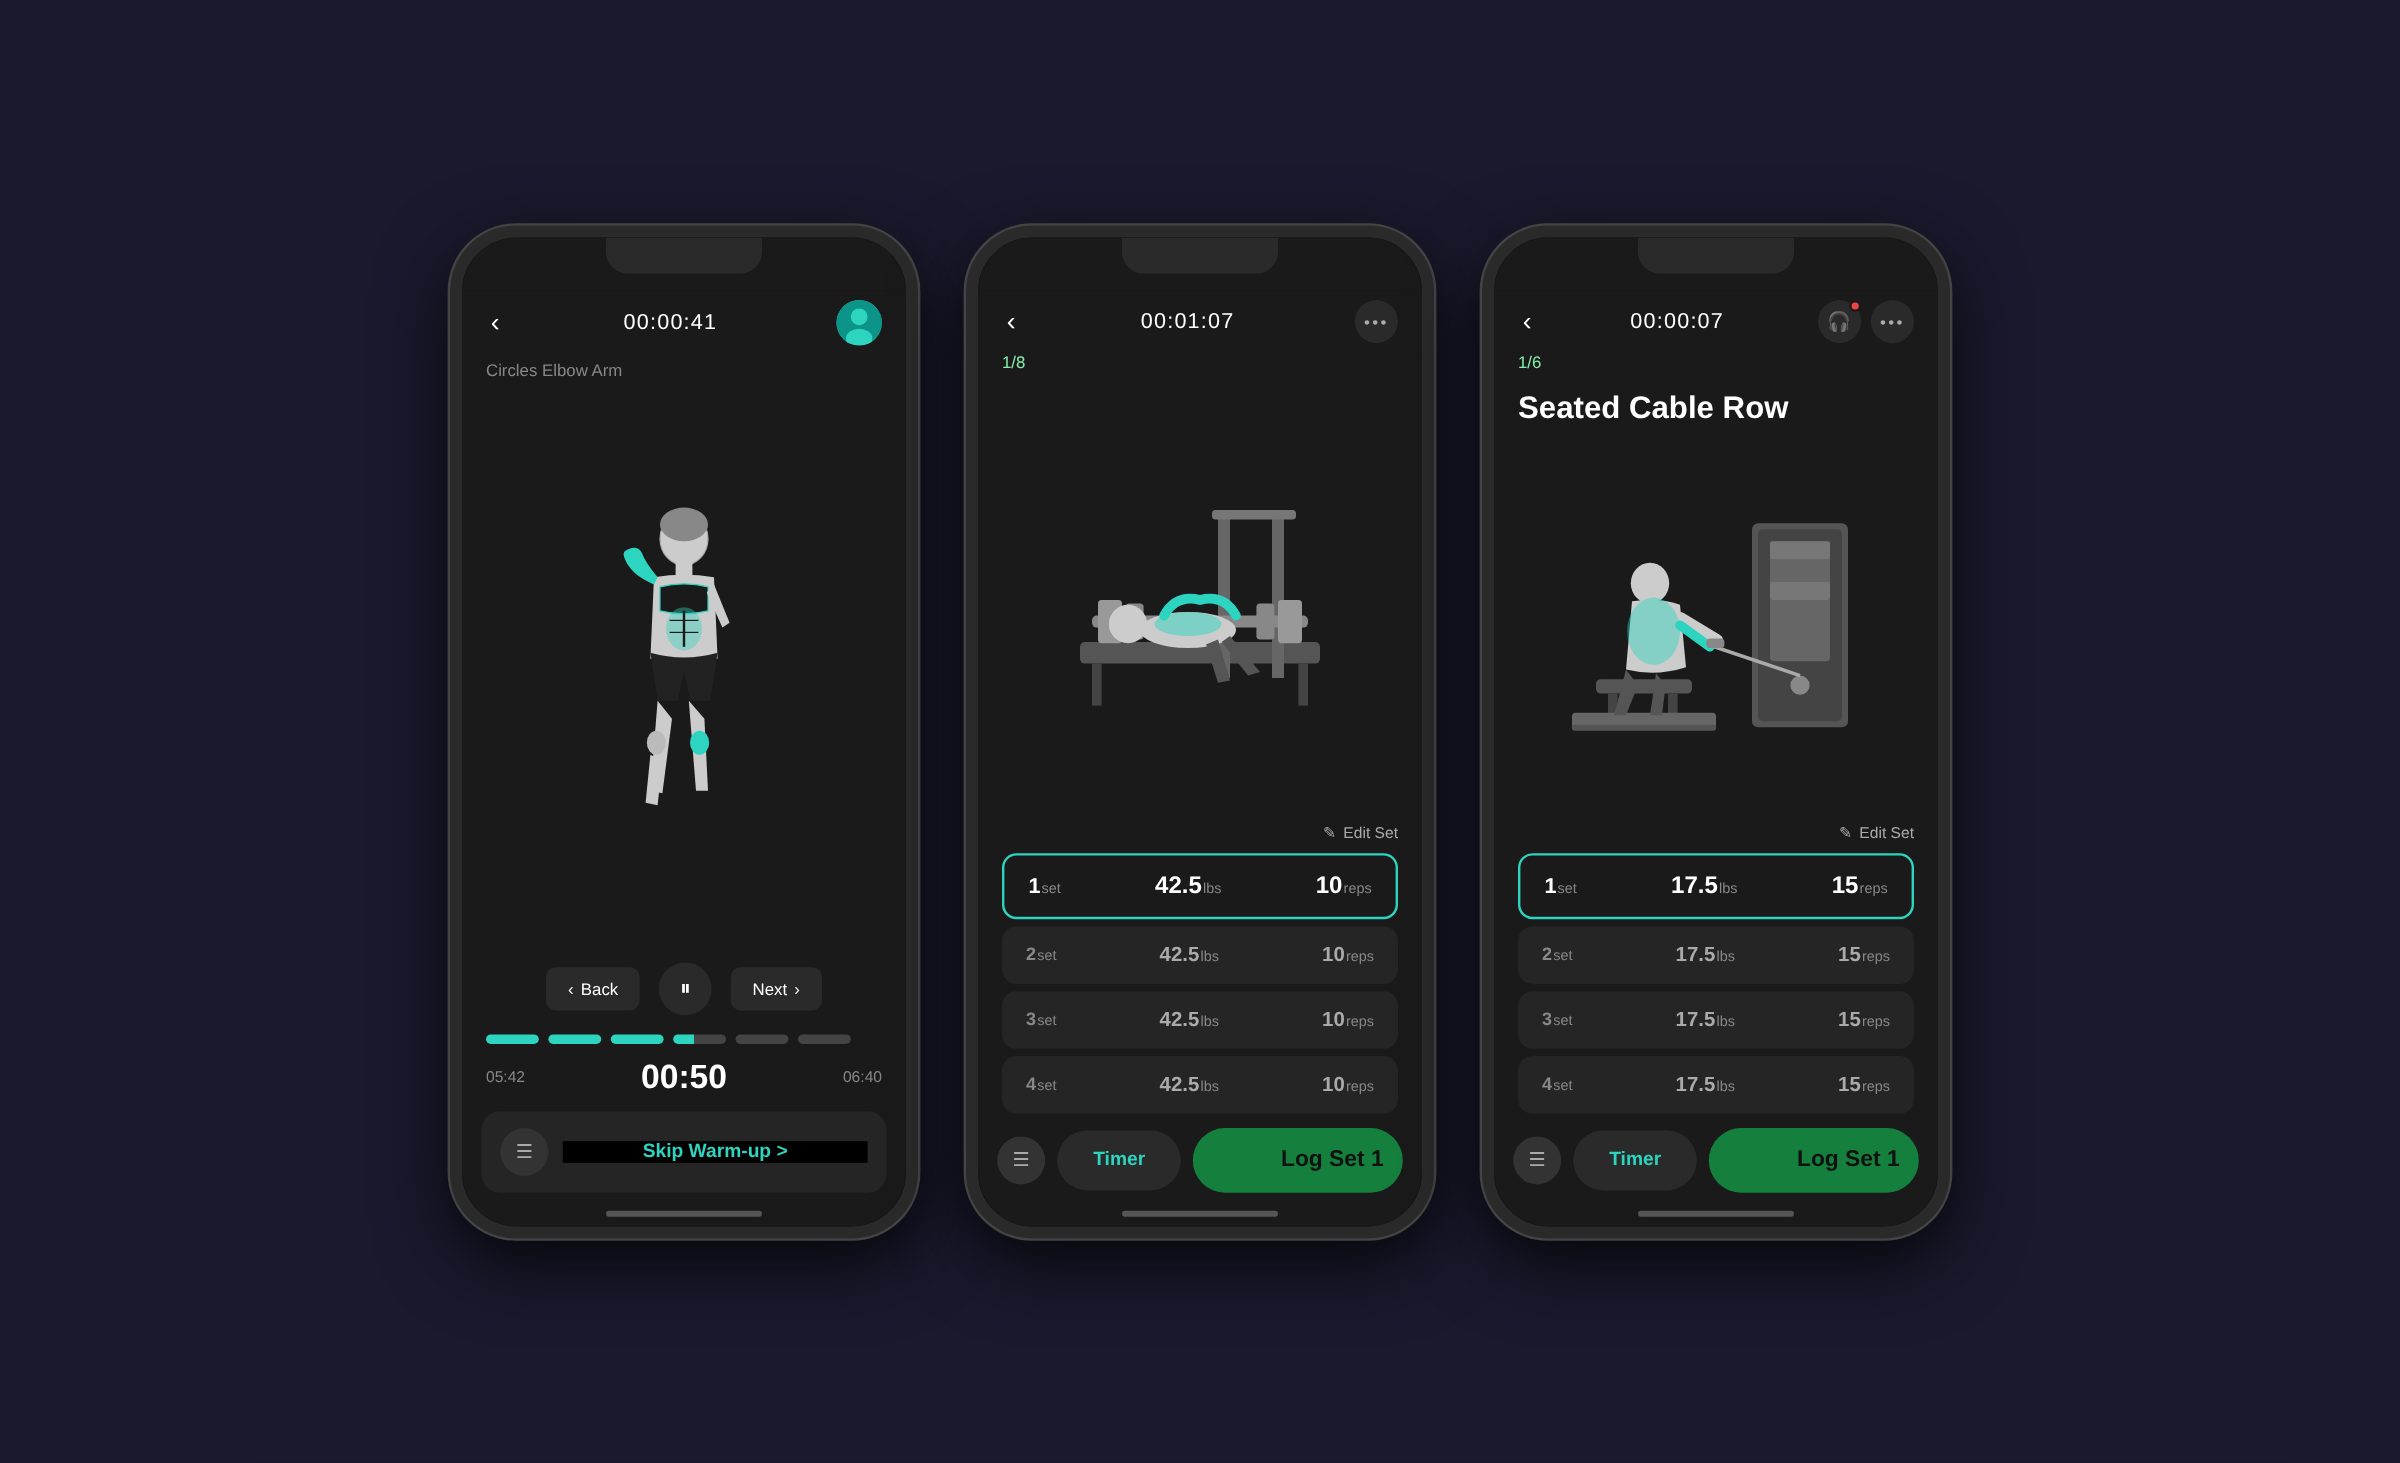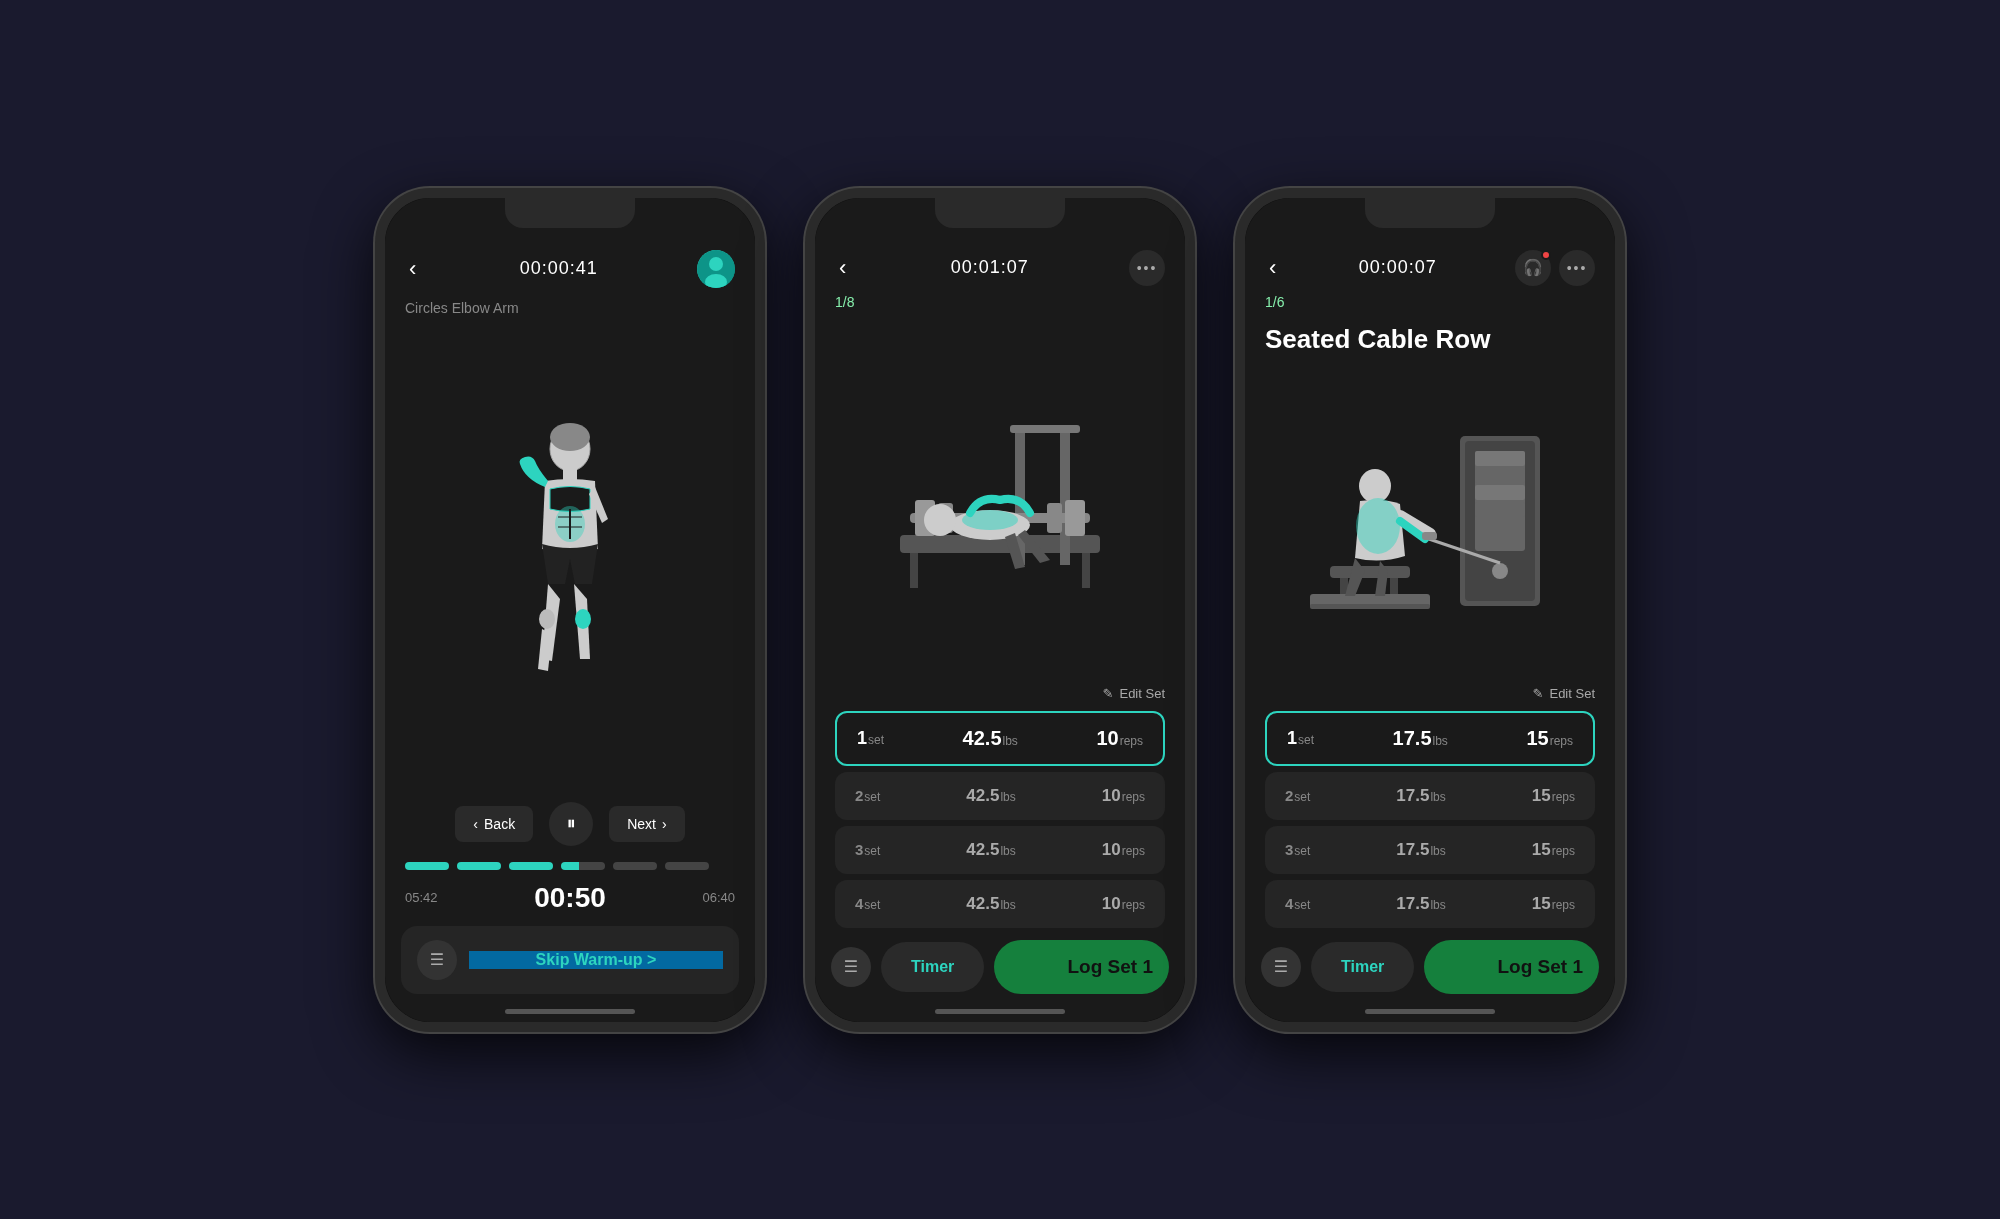--- a/index.html
+++ b/index.html
@@ -192,21 +192,21 @@
       height: 40px;
       background: #333;
       border-radius: 50%;
       display: flex;
       align-items: center;
       justify-content: center;
       cursor: pointer;
     }
     .skip-btn {
       flex: 1;
-      background: #0369a1;
+      background: #000000;
       border: none;
       color: #2dd4bf;
       font-size: 16px;
       font-weight: 600;
       cursor: pointer;
       text-align: center;
     }
     .home-indicator {
       height: 20px;
       display: flex;

